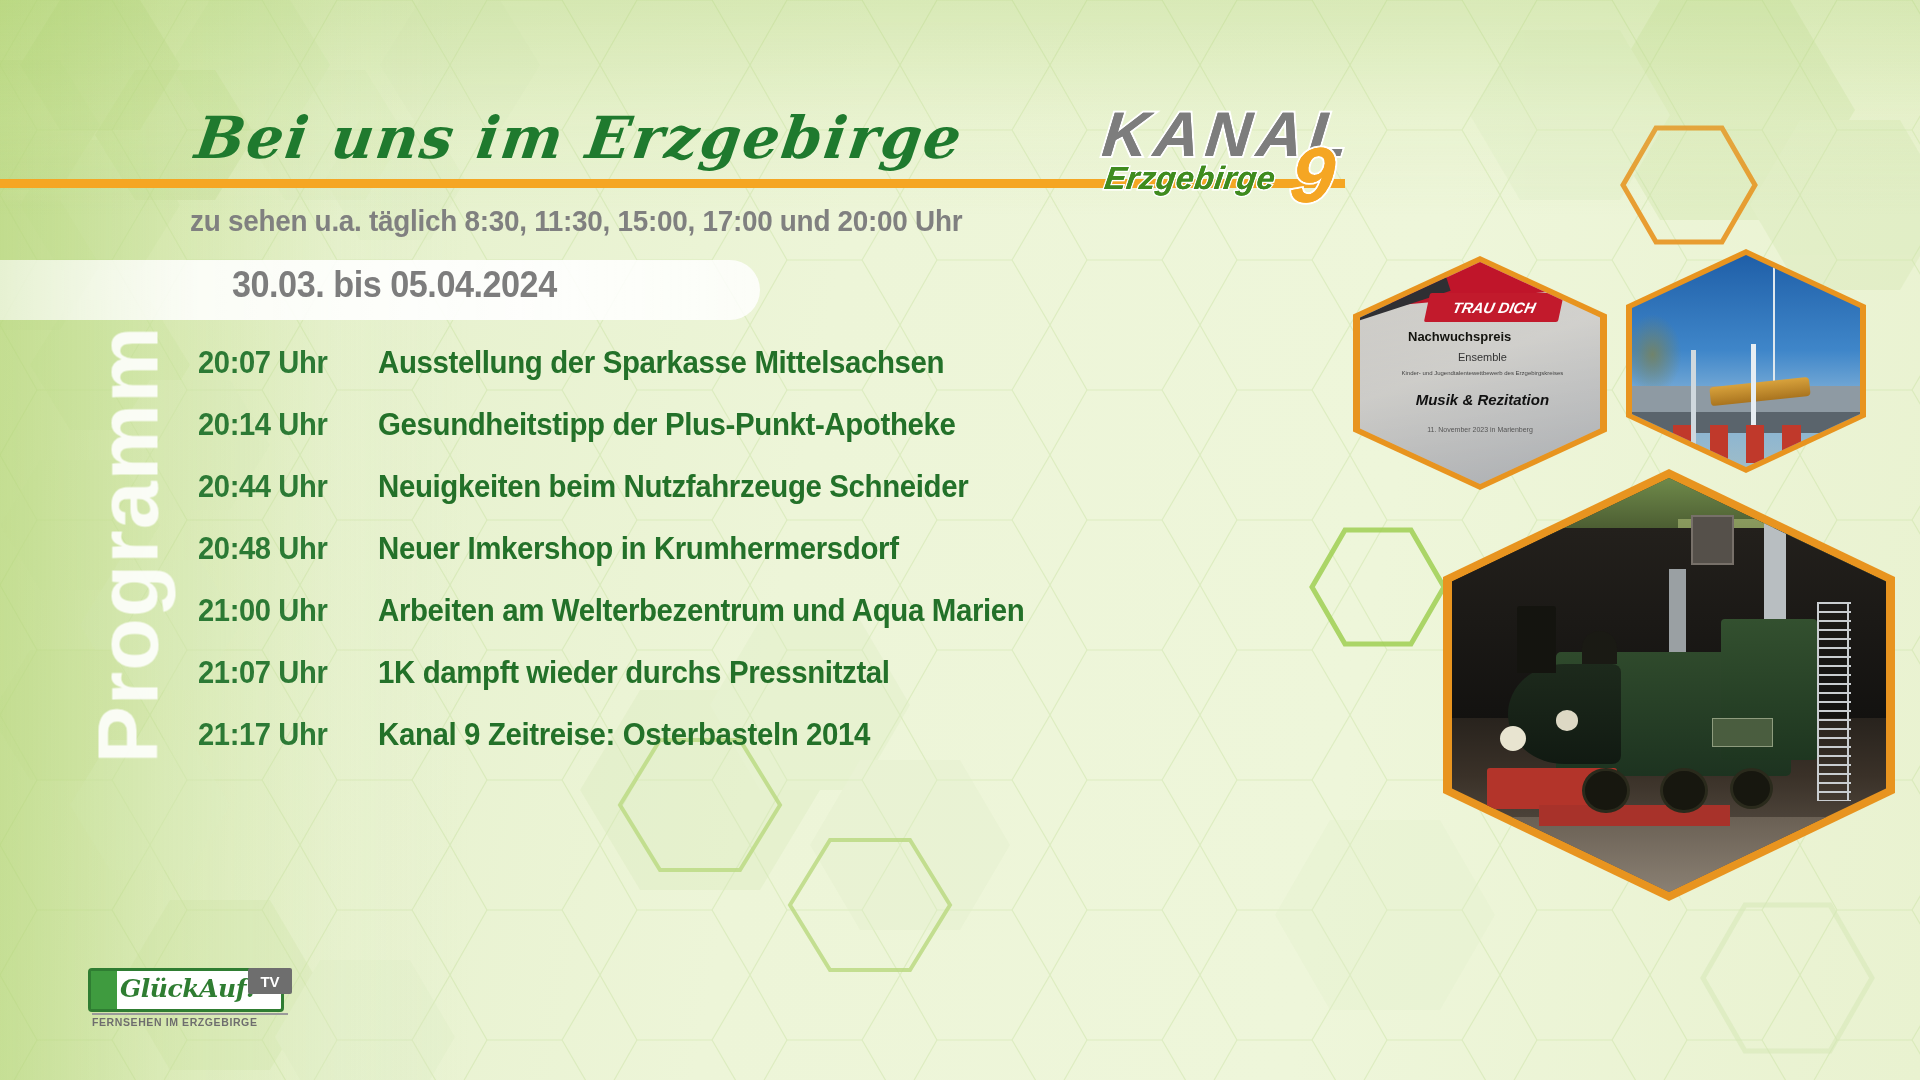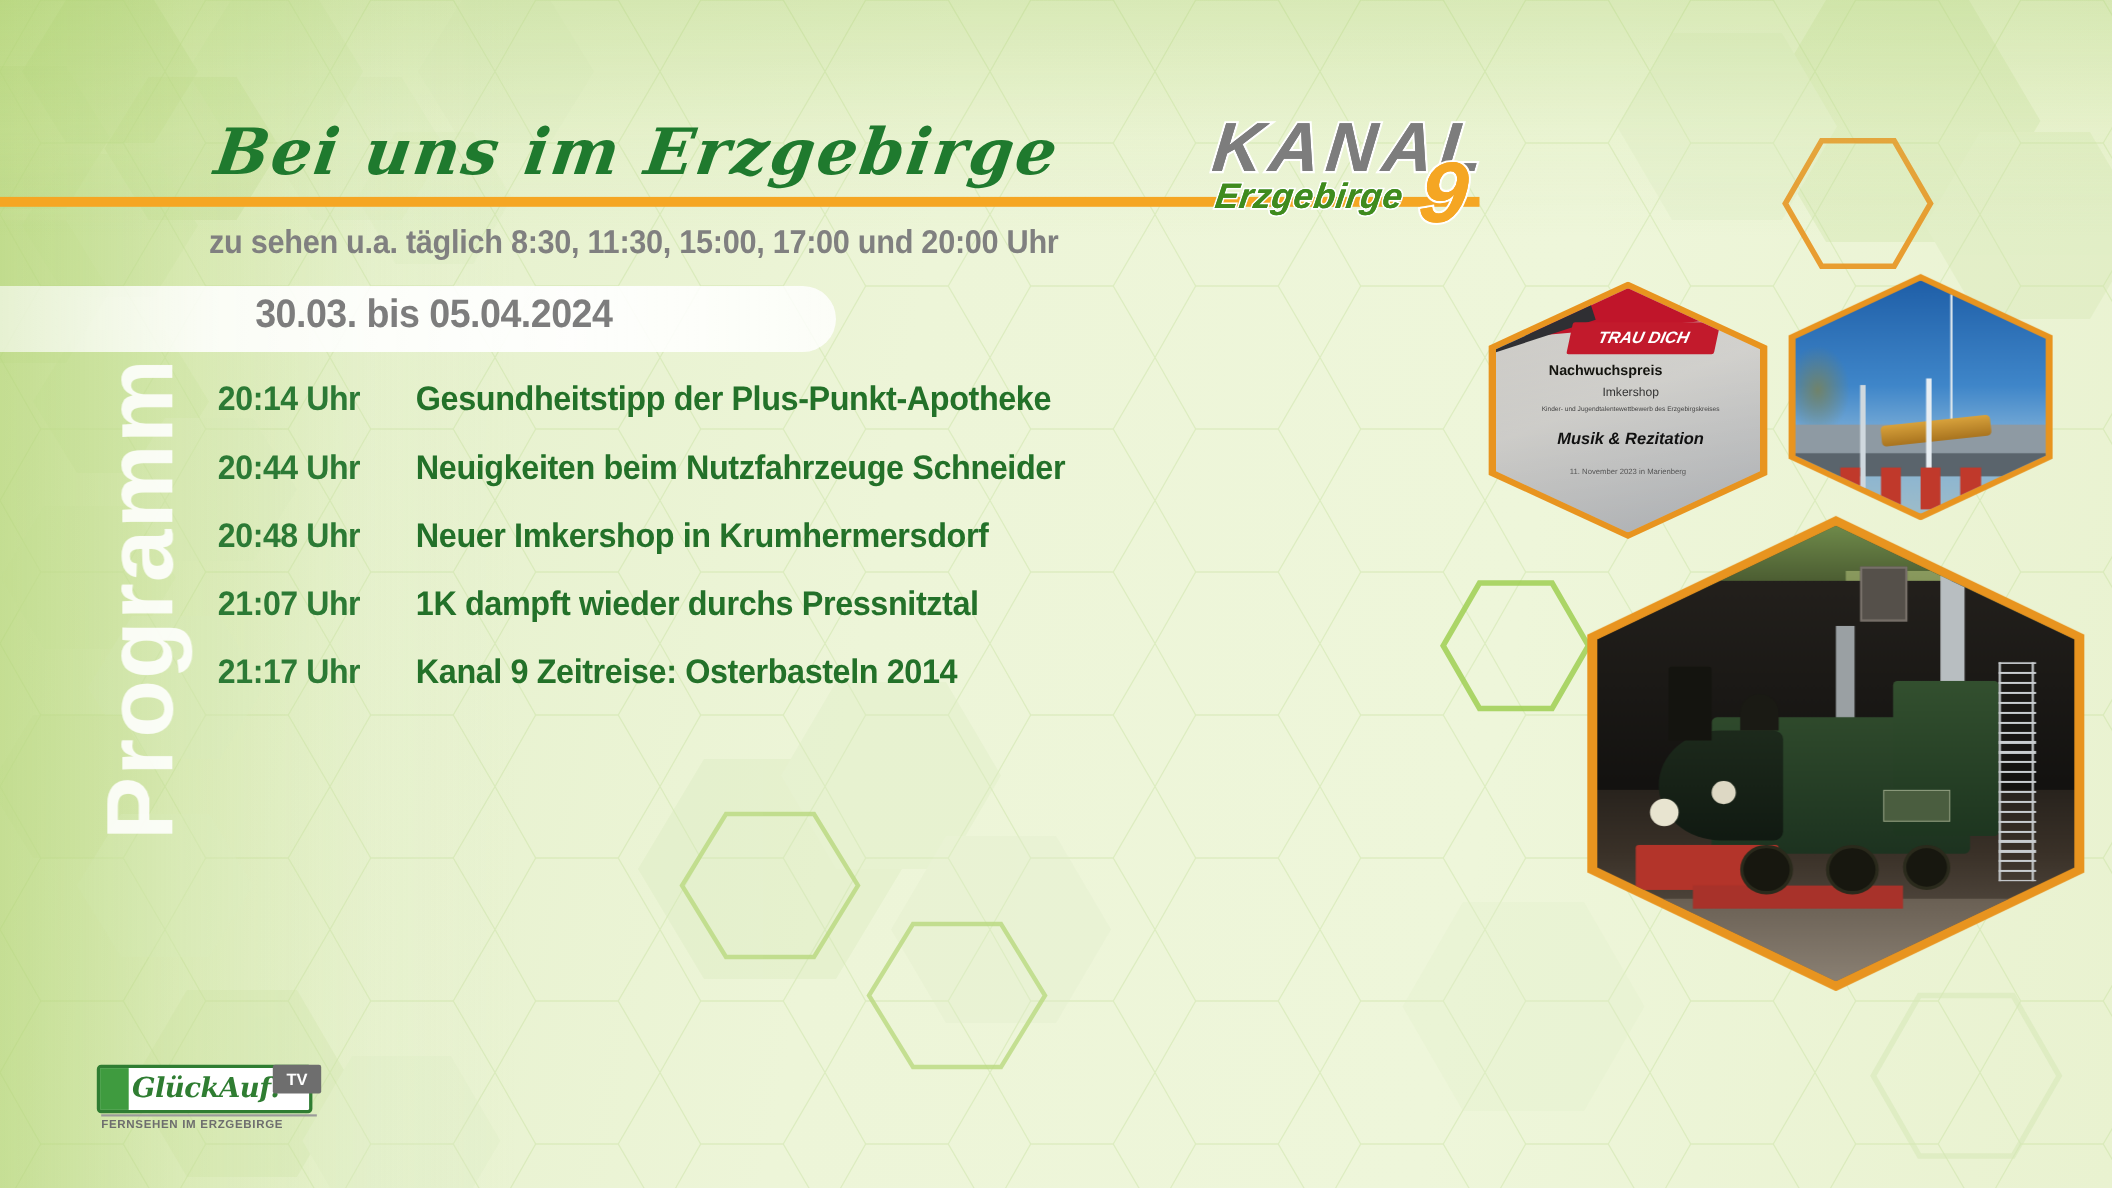--- a/index.html
+++ b/index.html
@@ -346,30 +346,38 @@
   <div id="airtimes">zu sehen u.a. täglich 8:30, 11:30, 15:00, 17:00 und 20:00 Uhr</div>
 </div>
 
 <div id="date-band"></div>
 <div id="date-range">30.03. bis 05.04.2024</div>
 
 <div id="programm-vertical">Programm</div>
 
 <div id="program-list">
   <div class="program-row">
+    <div class="program-time">20:07 Uhr</div>
+    <div class="program-title">Ausstellung der Sparkasse Mittelsachsen</div>
+  </div>
+  <div class="program-row">
     <div class="program-time">20:14 Uhr</div>
     <div class="program-title">Gesundheitstipp der Plus-Punkt-Apotheke</div>
   </div>
   <div class="program-row">
     <div class="program-time">20:44 Uhr</div>
     <div class="program-title">Neuigkeiten beim Nutzfahrzeuge Schneider</div>
   </div>
   <div class="program-row">
     <div class="program-time">20:48 Uhr</div>
     <div class="program-title">Neuer Imkershop in Krumhermersdorf</div>
+  </div>
+  <div class="program-row">
+    <div class="program-time">21:00 Uhr</div>
+    <div class="program-title">Arbeiten am Welterbezentrum und Aqua Marien</div>
   </div>
   <div class="program-row">
     <div class="program-time">21:07 Uhr</div>
     <div class="program-title">1K dampft wieder durchs Pressnitztal</div>
   </div>
   <div class="program-row">
     <div class="program-time">21:17 Uhr</div>
     <div class="program-title">Kanal 9 Zeitreise: Osterbasteln 2014</div>
   </div>
 </div>
@@ -382,21 +390,21 @@
   <div id="nine-digit">9</div>
   <div id="nine-digit-fill">9</div>
 </div>
 
 <div class="hex-frame" id="photo1-frame"></div>
 <div class="hex-photo" id="photo1">
   <div id="p1-red-bar"></div>
   <div id="p1-dark"></div>
   <div id="p1-logo" style="color:#fff;font-size:15px;font-weight:bold;font-style:italic;display:flex;align-items:center;justify-content:center;">TRAU DICH</div>
   <div id="p1-t1">Nachwuchspreis</div>
-  <div id="p1-t2">Imkershop</div>
+  <div id="p1-t2">Ensemble</div>
   <div id="p1-t3">Kinder- und Jugendtalentewettbewerb des Erzgebirgskreises</div>
   <div id="p1-t4">Musik &amp; Rezitation</div>
   <div id="p1-t5">11. November 2023 in Marienberg</div>
 </div>
 
 <div class="hex-frame" id="photo2-frame"></div>
 <div class="hex-photo" id="photo2">
   <div id="p2-tree"></div>
   <div id="p2-cable"></div>
   <div id="p2-roof"></div>

